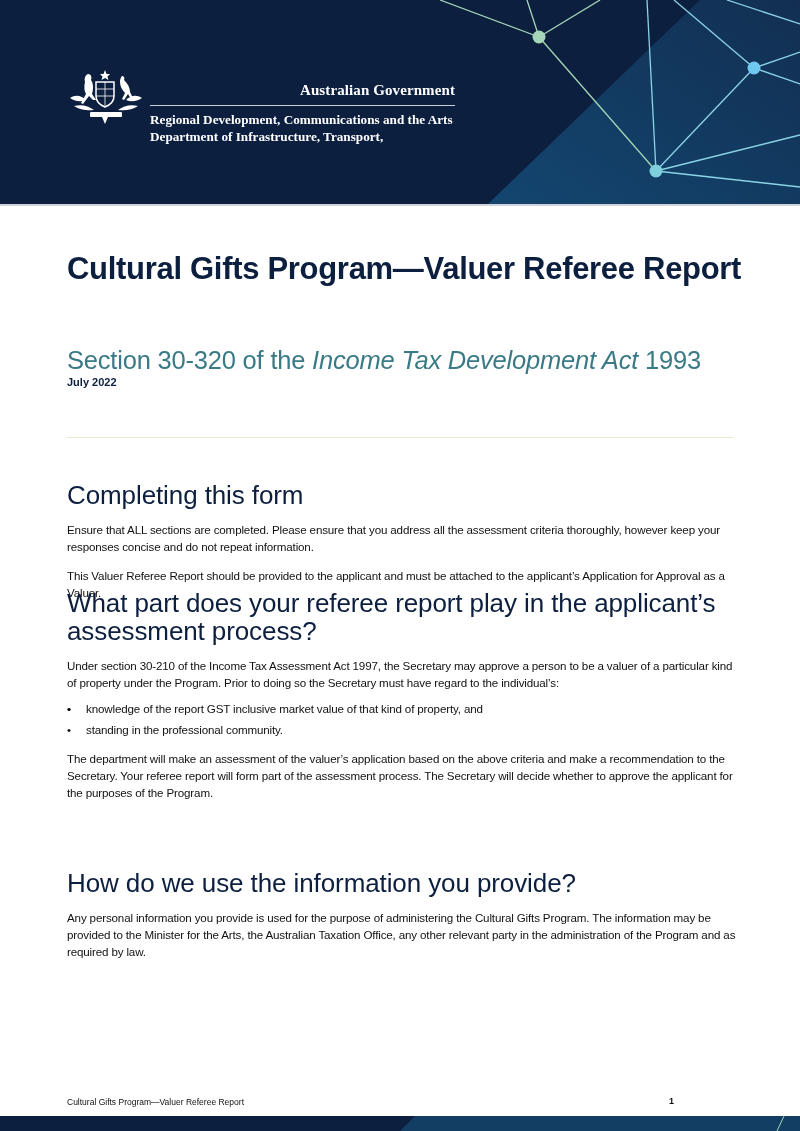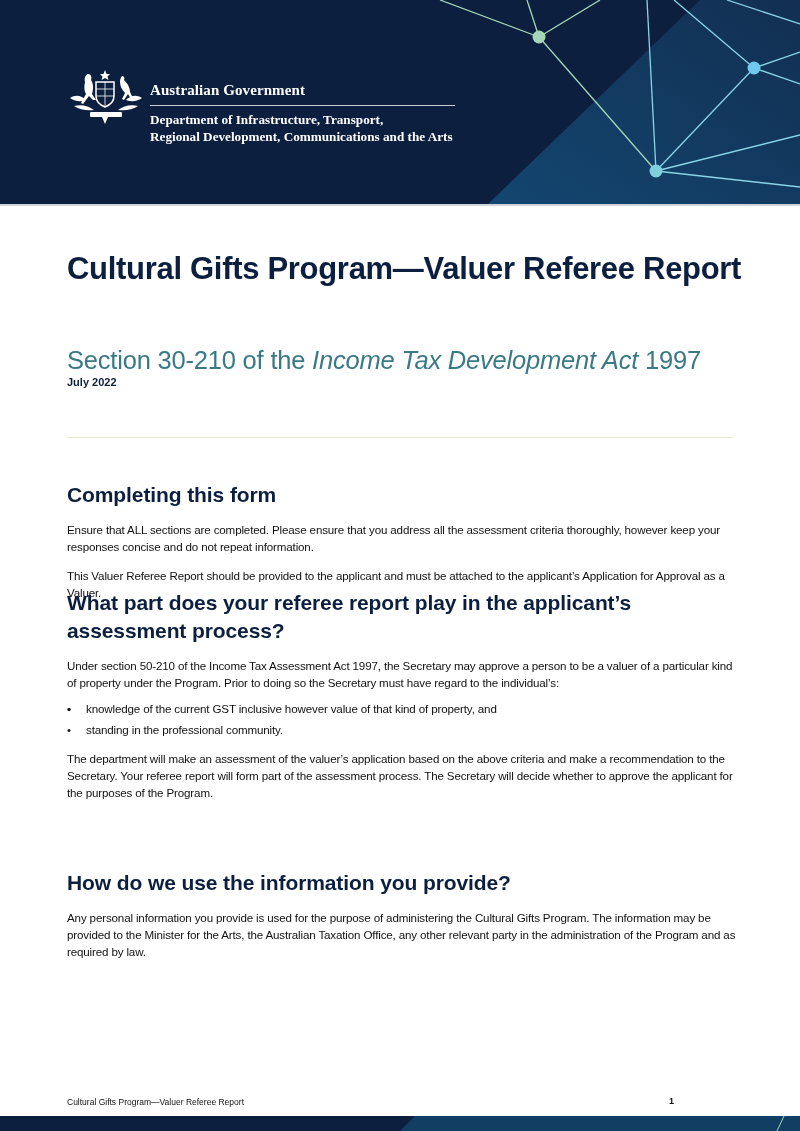--- a/index.html
+++ b/index.html
@@ -1,33 +1,33 @@
 <!DOCTYPE html>
 <html><head>
 <meta charset="utf-8">
 <style>
   html, body { margin: 0; padding: 0; }
   body { width: 800px; height: 1131px; background: #ffffff; position: relative; overflow: hidden; font-family: "Liberation Sans", sans-serif; color: #111; }
   .header { position: absolute; left: 0; top: 0; width: 800px; height: 204px; background: #0c1f3f; overflow: hidden; }
   .header svg.net { position: absolute; left: 0; top: 0; }
   .crest { position: absolute; left: 66px; top: 68px; width: 80px; height: 58px; }
   .gov { position: absolute; left: 150px; top: 82px; color: #fff; font-family: "Liberation Serif", serif; }
-  .gov .name { font-size: 15px; font-weight: bold; letter-spacing: 0.1px; }
+  .gov .name { font-size: 15px; font-weight: bold; letter-spacing: 0.1px; text-align: right; }
   .gov .rule { width: 305px; height: 1px; background: #c8cdd8; margin: 6px 0 5px 0; }
   .gov .dept { font-size: 13.2px; font-weight: bold; line-height: 17px; }
   .header-bottom { position: absolute; left: 0; top: 204px; width: 800px; height: 2px; background: #cfd3da; }
 
   .title { position: absolute; left: 67px; top: 248px; width: 680px; font-size: 31px; font-weight: bold; color: #0c1f3f; line-height: 42px; letter-spacing: -0.3px; }
   .subtitle { position: absolute; left: 67px; top: 346px; font-size: 25.5px; color: #3a7a86; letter-spacing: -0.2px; }
   .subtitle i { font-style: italic; }
   .date { position: absolute; left: 67px; top: 376px; font-size: 11px; font-weight: bold; color: #0c1f3f; }
   .divider { position: absolute; left: 67px; top: 437px; width: 666px; height: 1px; background: #e6ead2; }
 
   .section { position: absolute; left: 67px; width: 670px; }
-  .section h2 { margin: 0 0 8px 0; font-size: 21px; font-weight: bold; color: #0c1f3f; line-height: 28px; letter-spacing: -0.1px; }
+  .section h2 { margin: 0 0 8px 0; font-size: 26px; font-weight: normal; color: #0c1f3f; line-height: 28px; letter-spacing: -0.1px; }
   .section p { margin: 12px 0 9px 0; font-size: 11.6px; line-height: 17px; color: #111; letter-spacing: -0.15px; }
   .section ul { list-style: none; padding: 0; margin: 0 0 6px 0; }
   .section li { position: relative; padding-left: 19px; font-size: 11.6px; line-height: 17px; margin-bottom: 4px; letter-spacing: -0.15px; }
   .section li .bullet { position: absolute; left: 0; top: 0; }
 
   .footer-text { position: absolute; left: 67px; top: 1097px; font-size: 8.5px; color: #111; }
   .page-num { position: absolute; left: 669px; top: 1096px; font-size: 9px; color: #111; font-weight: bold; }
   .footer-bar { position: absolute; left: 0; top: 1116px; width: 800px; height: 15px; background: #0c1f3f; overflow: hidden; }
 </style>
 </head>
@@ -77,43 +77,43 @@
       <path d="M8 38 c8 -2 14 0 20 4 c-7 1 -14 0 -20 -4 z"></path>
       <path d="M72 38 c-8 -2 -14 0 -20 4 c7 1 14 0 20 -4 z"></path>
       <rect x="24" y="44" width="32" height="5" rx="1"></rect>
       <path d="M36 49 l3 7 l3 -7 z"></path>
     </g>
   </svg>
 
   <div class="gov">
     <div class="name">Australian Government</div>
     <div class="rule"></div>
+    <div class="dept">Regional Development, Communications and the Arts</div>
     <div class="dept">Department of Infrastructure, Transport,</div>
-    <div class="dept">Regional Development, Communications and the Arts</div>
   </div>
 </div>
 <div class="header-bottom"></div>
 
 <div class="title">Cultural Gifts Program—Valuer Referee Report</div>
-<div class="subtitle"><span>Section 30-210 of the </span><i>Income Tax Development Act</i><span> 1997</span></div>
+<div class="subtitle"><span>Section 30-320 of the </span><i>Income Tax Development Act</i><span> 1993</span></div>
 <div class="date">July 2022</div>
 <div class="divider"></div>
 
 <div class="section" style="top:481px;">
   <h2>Completing this form</h2>
   <p>Ensure that ALL sections are completed. Please ensure that you address all the assessment criteria thoroughly, however keep your responses concise and do not repeat information.</p>
   <p>This Valuer Referee Report should be provided to the applicant and must be attached to the applicant’s Application for Approval as a Valuer.</p>
 </div>
 
 <div class="section" style="top:589px;">
   <h2>What part does your referee report play in the applicant’s assessment process?</h2>
-  <p>Under section 50-210 of the Income Tax Assessment Act 1997, the Secretary may approve a person to be a valuer of a particular kind of property under the Program.  Prior to doing so the Secretary must have regard to the individual’s:</p>
+  <p>Under section 30-210 of the Income Tax Assessment Act 1997, the Secretary may approve a person to be a valuer of a particular kind of property under the Program.  Prior to doing so the Secretary must have regard to the individual’s:</p>
   <ul>
     <li><span class="bullet">•</span></li>
-    <li><span class="bullet">•</span><span>knowledge of the current GST inclusive however value of that kind of property, and</span></li>
+    <li><span class="bullet">•</span><span>knowledge of the report GST inclusive market value of that kind of property, and</span></li>
     <li><span class="bullet">•</span><span>standing in the professional community.</span></li>
   </ul>
   <p>The department will make an assessment of the valuer’s application based on the above criteria and make a recommendation to the Secretary.  Your referee report will form part of the assessment process.  The Secretary will decide whether to approve the applicant for the purposes of the Program.</p>
 </div>
 
 <div class="section" style="top:869px;">
   <h2>How do we use the information you provide?</h2>
   <p>Any personal information you provide is used for the purpose of administering the Cultural Gifts Program.  The information may be provided to the Minister for the Arts, the Australian Taxation Office, any other relevant party in the administration of the Program and as required by law.</p>
 </div>
 

